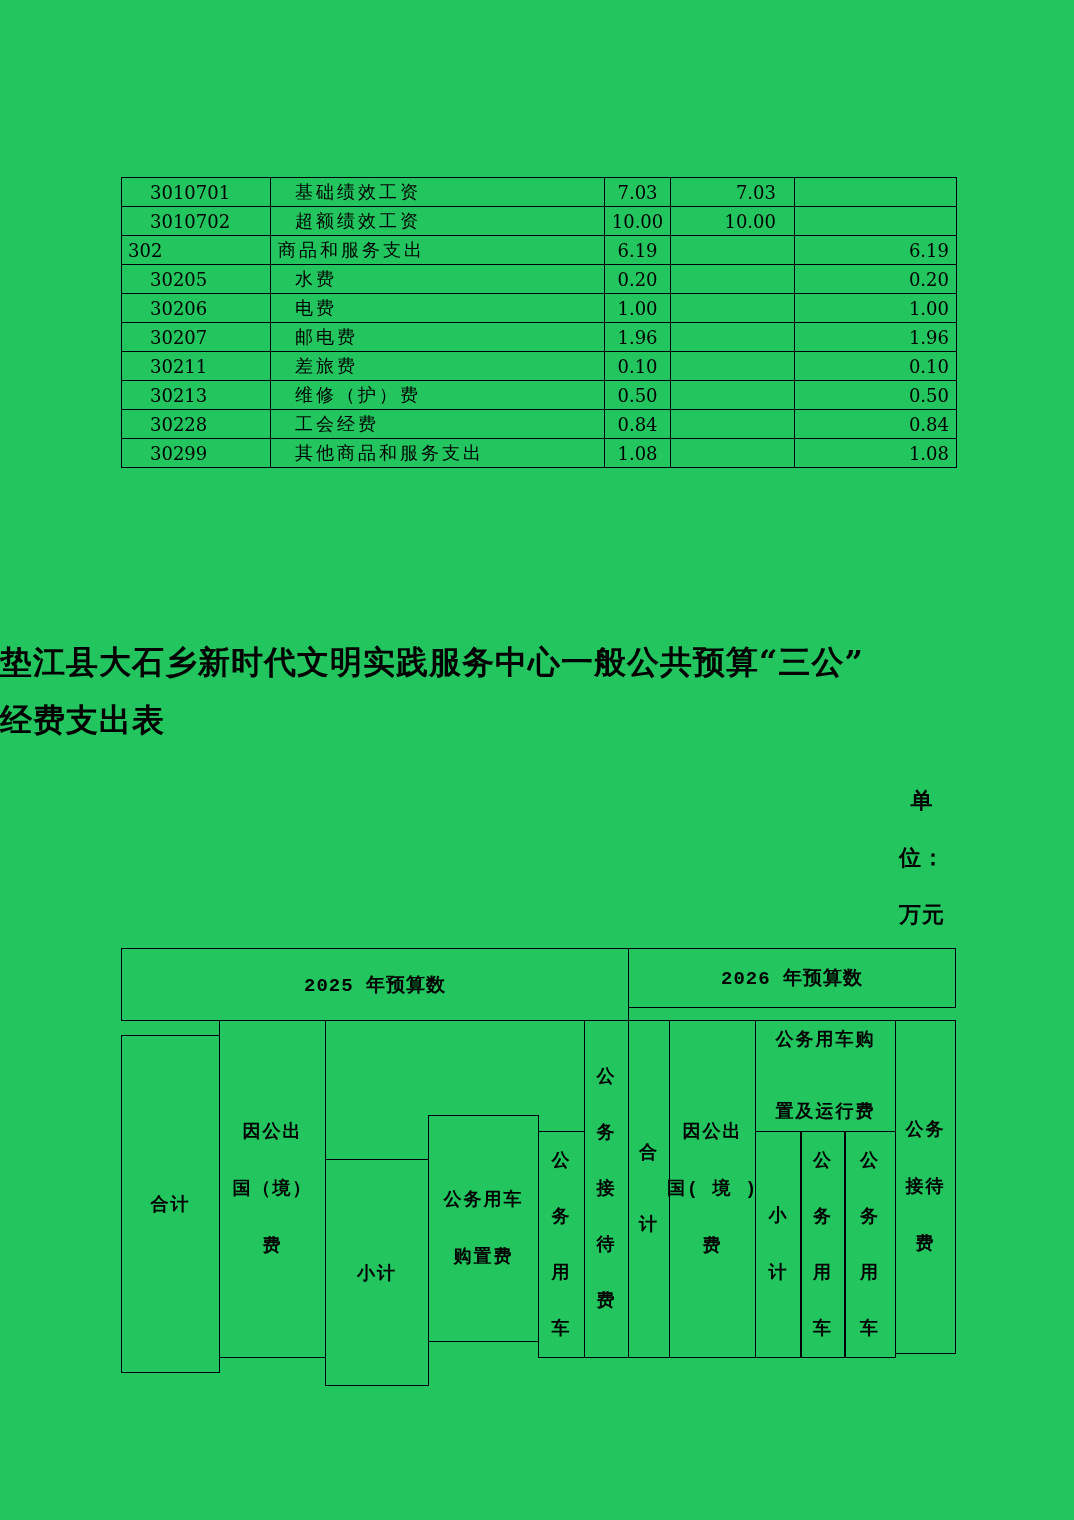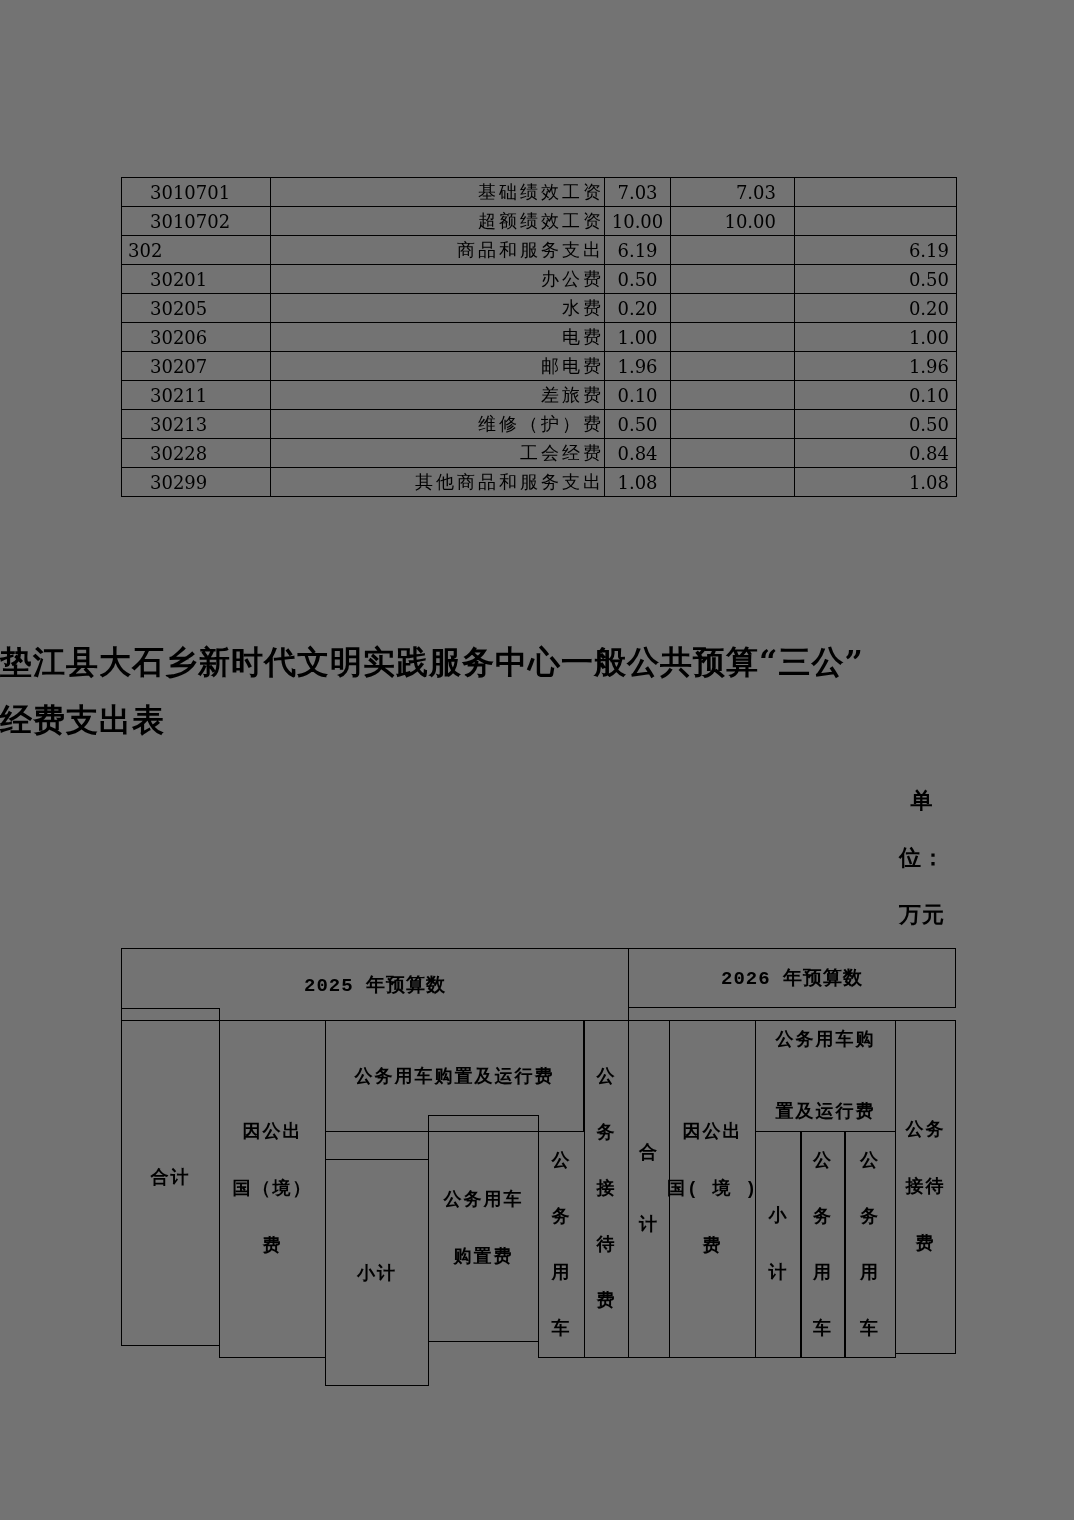--- a/index.html
+++ b/index.html
@@ -1,31 +1,31 @@
 <!DOCTYPE html>
 <html><head>
 <meta charset="utf-8">
 <style>
   html,body{margin:0;padding:0;background:#fff;}
   .page{
-    position:relative;width:1074px;height:1520px;background:#737373;overflow:hidden;
+    position:relative;width:1074px;height:1520px;background:#22c55e;overflow:hidden;
     color:#000;font-family:"DejaVu Serif","Liberation Serif",serif;
   }
   
   #t1{
     position:absolute;left:121px;top:177px;width:835px;
     border-collapse:collapse;table-layout:fixed;font-size:18px;
   }
   #t1 td{
     border:1px solid #000;height:28px;padding:0;
     white-space:nowrap;overflow:hidden;vertical-align:middle;
   }
   #t1 .code{padding-left:6px;}
   #t1 tr.child .code{padding-left:28px;}
-  #t1 .name{padding-left:7px;letter-spacing:3px;text-align:right;}
+  #t1 .name{padding-left:7px;letter-spacing:3px;}
   #t1 tr.child .name{padding-left:24px;}
   #t1 .v1{text-align:center;}
   #t1 .v2{text-align:right;padding-right:18px;}
   #t1 .v3{text-align:right;padding-right:7px;}
   
   .title{
     position:absolute;left:0;top:633px;width:1074px;
     font-weight:bold;font-size:32px;line-height:58px;letter-spacing:1px;
   }
   
@@ -77,27 +77,20 @@
         <td class="v3"></td>
       </tr>
       <tr>
         <td class="code">302</td>
         <td class="name">商品和服务支出</td>
         <td class="v1">6.19</td>
         <td class="v2"></td>
         <td class="v3">6.19</td>
       </tr>
       <tr class="child">
-        <td class="code">30201</td>
-        <td class="name">办公费</td>
-        <td class="v1">0.50</td>
-        <td class="v2"></td>
-        <td class="v3">0.50</td>
-      </tr>
-      <tr class="child">
         <td class="code">30205</td>
         <td class="name">水费</td>
         <td class="v1">0.20</td>
         <td class="v2"></td>
         <td class="v3">0.20</td>
       </tr>
       <tr class="child">
         <td class="code">30206</td>
         <td class="name">电费</td>
         <td class="v1">1.00</td>
@@ -155,31 +148,28 @@
 
   <div id="t2">
 
     <div class="cell year" style="left:0;top:0;width:508px;height:73px;">
       <div>2025 年预算数</div>
     </div>
     <div class="cell year" style="left:507px;top:0;width:328px;height:60px;">
       <div>2026 年预算数</div>
     </div>
 
-    <div class="cell" style="left:0;top:60px;width:99px;height:338px;">
+    <div class="cell" style="left:0;top:87px;width:99px;height:338px;">
       <div>合计</div>
     </div>
     <div class="cell lh57" style="left:98px;top:72px;width:107px;height:338px;">
       <div>因公出</div>
       <div>国（境）</div>
       <div>费</div>
     </div>
-    <div class="cell" style="left:204px;top:72px;width:259px;height:112px;">
-      <div>公务用车购置及运行费</div>
-    </div>
     <div class="cell" style="left:204px;top:183px;width:104px;height:227px;margin-top:28px;">
       <div>小计</div>
     </div>
     <div class="cell lh57" style="left:307px;top:167px;width:111px;height:227px;">
       <div>公务用车</div>
       <div>购置费</div>
     </div>
     <div class="cell lh56" style="left:417px;top:183px;width:47px;height:227px;">
       <div>公</div>
       <div>务</div>

